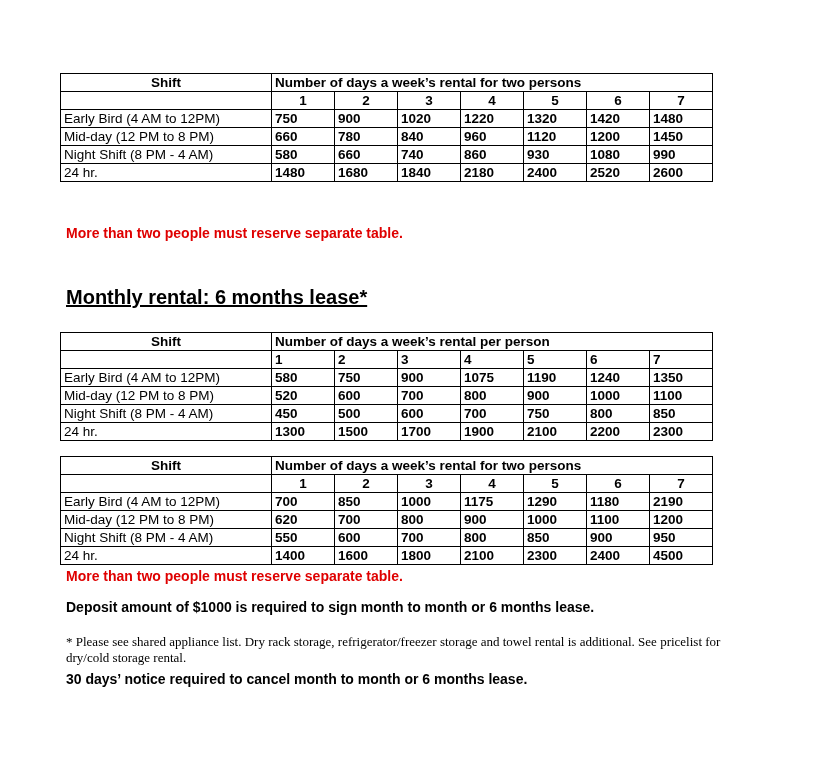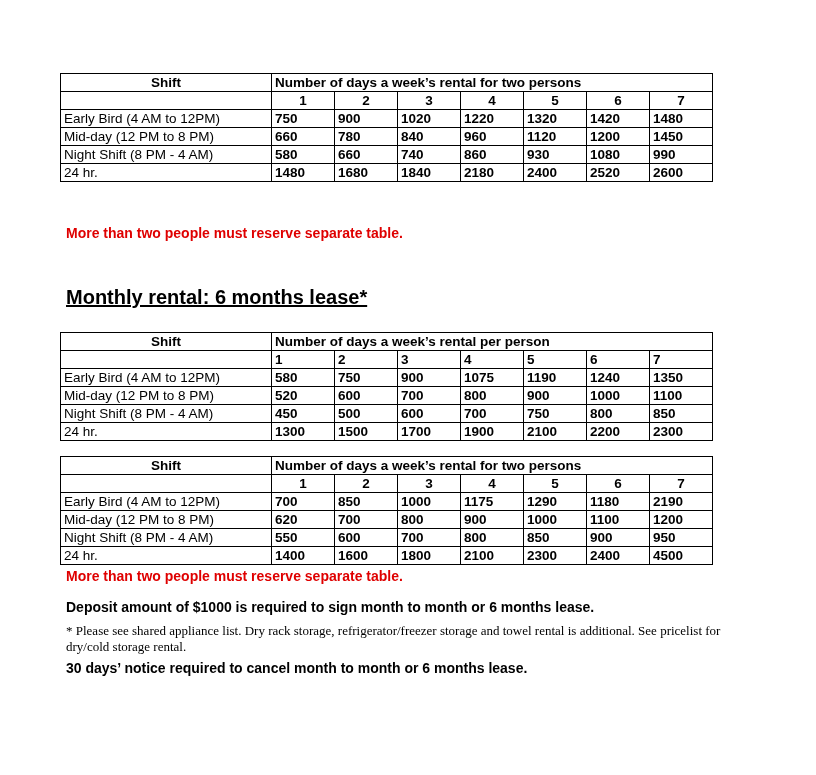--- a/index.html
+++ b/index.html
@@ -61,21 +61,21 @@
   .bold-note {
     font-weight: bold;
     font-size: 14px;
     line-height: 18px;
     margin: 12px 0 0;
   }
   .small-note {
     font-family: "Liberation Serif", serif;
     font-size: 13px;
     line-height: 16px;
-    margin: 7px 0 0;
+    margin: 18px 0 0;
     width: 700px;
   }
   .cancel { margin-top: 4px; }
 </style>
 </head>
 <body>
 
 <div class="page">
 
   <table class="rate-table table-1">

